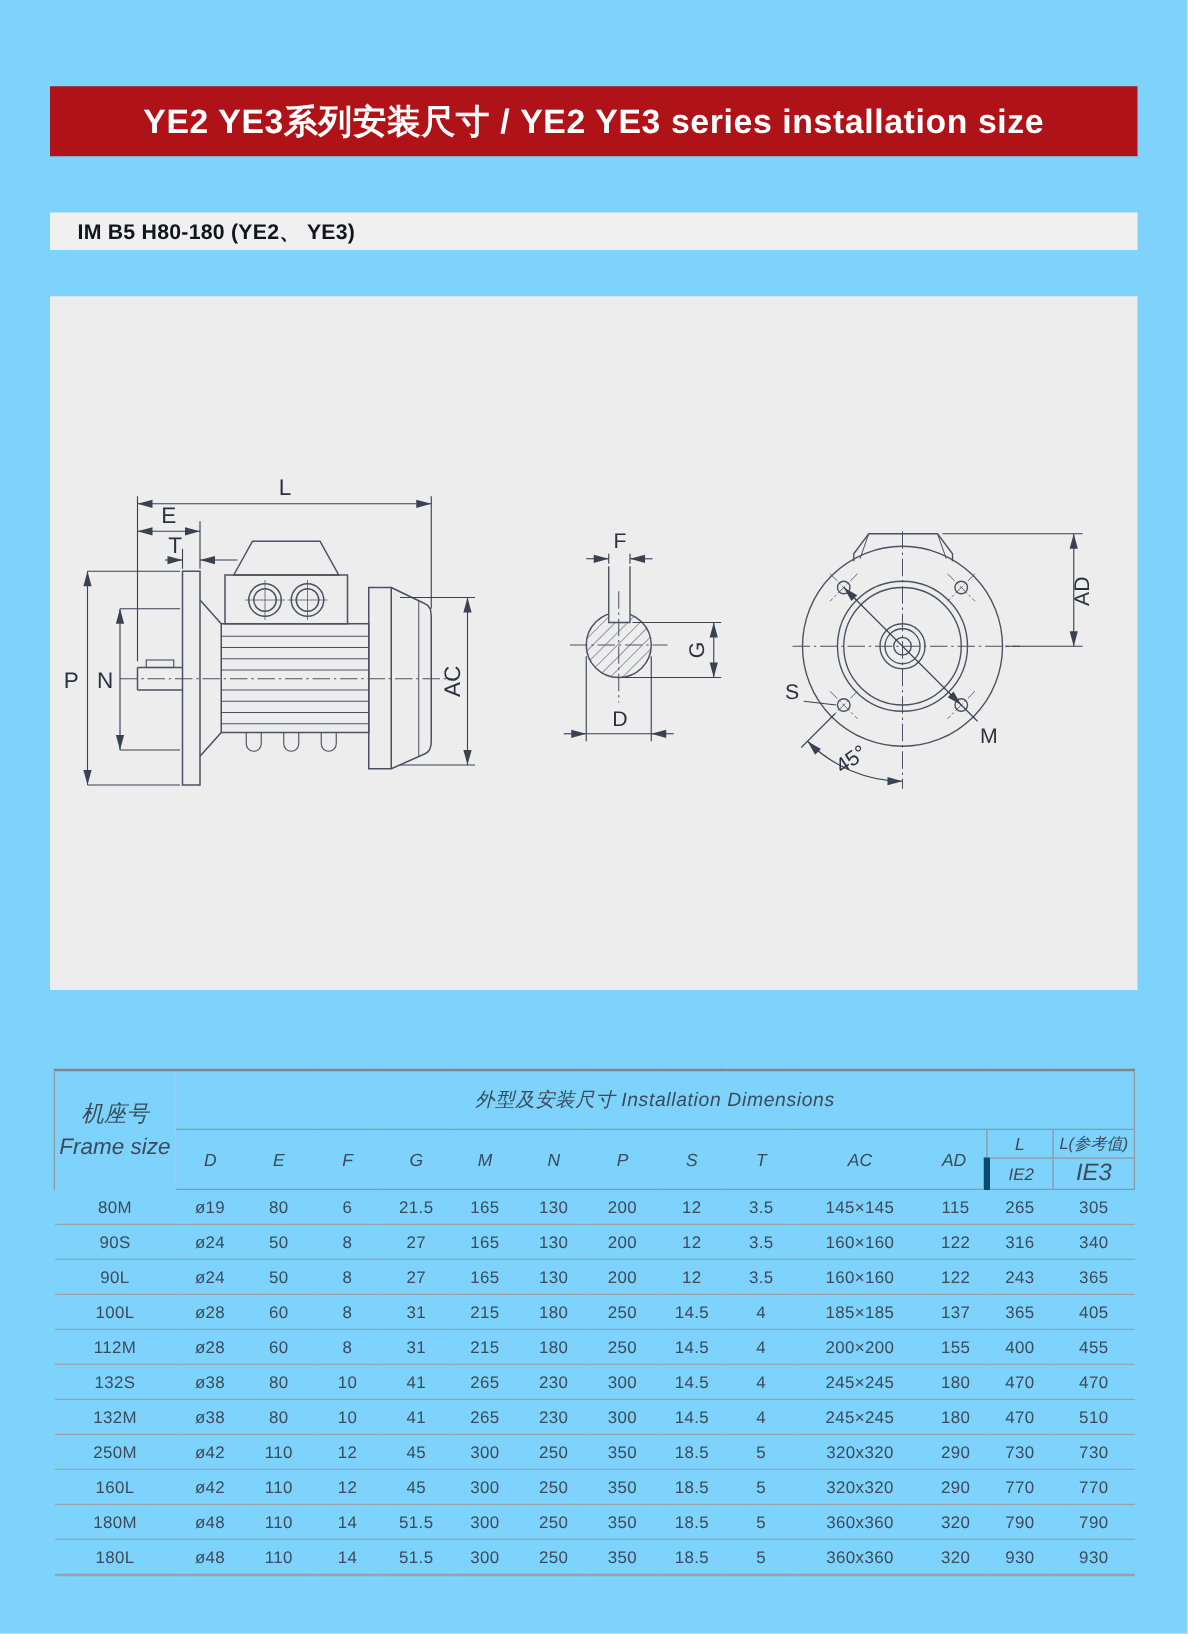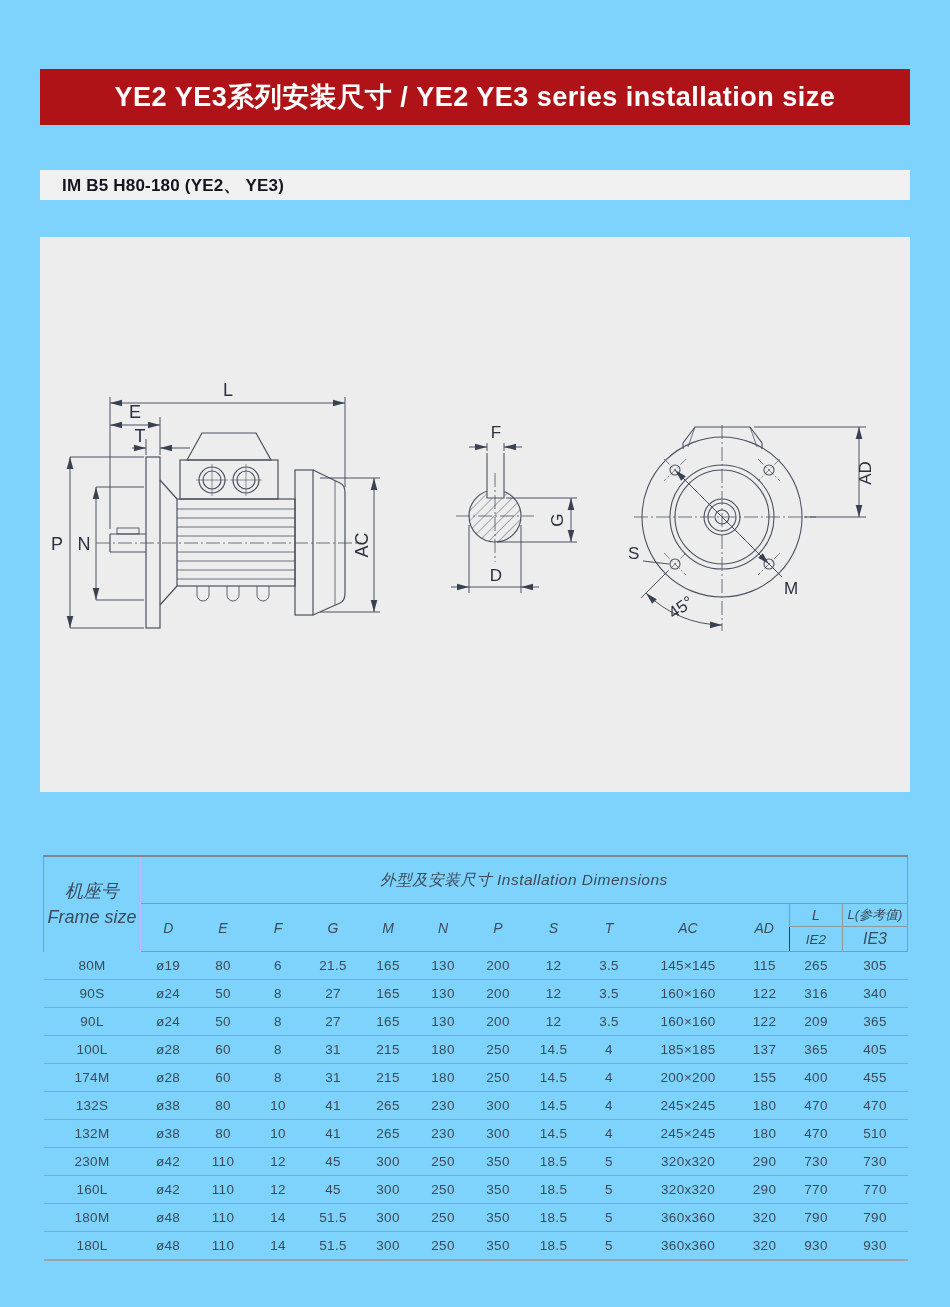--- a/index.html
+++ b/index.html
@@ -20,22 +20,22 @@
   table.dims{width:864px;border-collapse:collapse;table-layout:fixed;color:#3d4a59;
              border-top:2px solid #7f868d;border-bottom:2px solid #9aa1a8;}
   table.dims th{font-weight:normal;vertical-align:middle;font-style:italic;}
   table.dims td{text-align:center;vertical-align:middle;font-size:13.5px;height:25px;
                 border-bottom:1px solid #9aa1a8;letter-spacing:0.3px;}
   th.frame-head{border-left:1px solid #8f969c;border-right:1px solid #c4b5fd;font-size:18px;line-height:1.45;}
   th.group-head{border-bottom:1px solid #8f969c;border-right:1px solid #8f969c;font-size:15.5px;height:44px;letter-spacing:0.5px;}
   th.col-letter{font-size:14px;border-bottom:1px solid #8f969c;height:42px;}
   th.l-top{font-size:14px;border-left:1px solid #8f969c;border-bottom:1px solid #8f969c;height:20px;}
   th.lref-top{font-size:13px;border-left:1px solid #8f969c;border-right:1px solid #8f969c;border-bottom:1px solid #8f969c;height:20px;margin-top:28px;}
-  th.l-sub{font-size:13.5px;border-left:1px solid #0c4a6e;border-bottom:1px solid #8f969c;height:22px;}
-  th.lref-sub{font-size:16px;border-left:1px solid #8f969c;border-right:1px solid #8f969c;border-bottom:1px solid #8f969c;height:22px;}
+  th.l-sub{font-size:13.5px;border-left:5px solid #0c4a6e;border-bottom:1px solid #8f969c;height:22px;}
+  th.lref-sub{font-size:19px;border-left:1px solid #8f969c;border-right:1px solid #8f969c;border-bottom:1px solid #8f969c;height:22px;}
 </style>
 </head>
 <body>
 
 <div class="page">
 
   <div class="banner" style="background: rgb(176, 19, 23);">
     <div class="title">YE2 YE3系列安装尺寸 / YE2 YE3 series installation size</div>
   </div>
 
@@ -254,41 +254,41 @@
             <td>50</td>
             <td>8</td>
             <td>27</td>
             <td>165</td>
             <td>130</td>
             <td>200</td>
             <td>12</td>
             <td>3.5</td>
             <td>160×160</td>
             <td>122</td>
-            <td>209</td>
+            <td>243</td>
             <td>365</td>
           </tr>
           <tr>
             <td>100L</td>
             <td>ø28</td>
             <td>60</td>
             <td>8</td>
             <td>31</td>
             <td>215</td>
             <td>180</td>
             <td>250</td>
             <td>14.5</td>
             <td>4</td>
             <td>185×185</td>
             <td>137</td>
             <td>365</td>
             <td>405</td>
           </tr>
           <tr>
-            <td>174M</td>
+            <td>112M</td>
             <td>ø28</td>
             <td>60</td>
             <td>8</td>
             <td>31</td>
             <td>215</td>
             <td>180</td>
             <td>250</td>
             <td>14.5</td>
             <td>4</td>
             <td>200×200</td>
@@ -322,21 +322,21 @@
             <td>230</td>
             <td>300</td>
             <td>14.5</td>
             <td>4</td>
             <td>245×245</td>
             <td>180</td>
             <td>470</td>
             <td>510</td>
           </tr>
           <tr>
-            <td>230M</td>
+            <td>250M</td>
             <td>ø42</td>
             <td>110</td>
             <td>12</td>
             <td>45</td>
             <td>300</td>
             <td>250</td>
             <td>350</td>
             <td>18.5</td>
             <td>5</td>
             <td>320x320</td>

